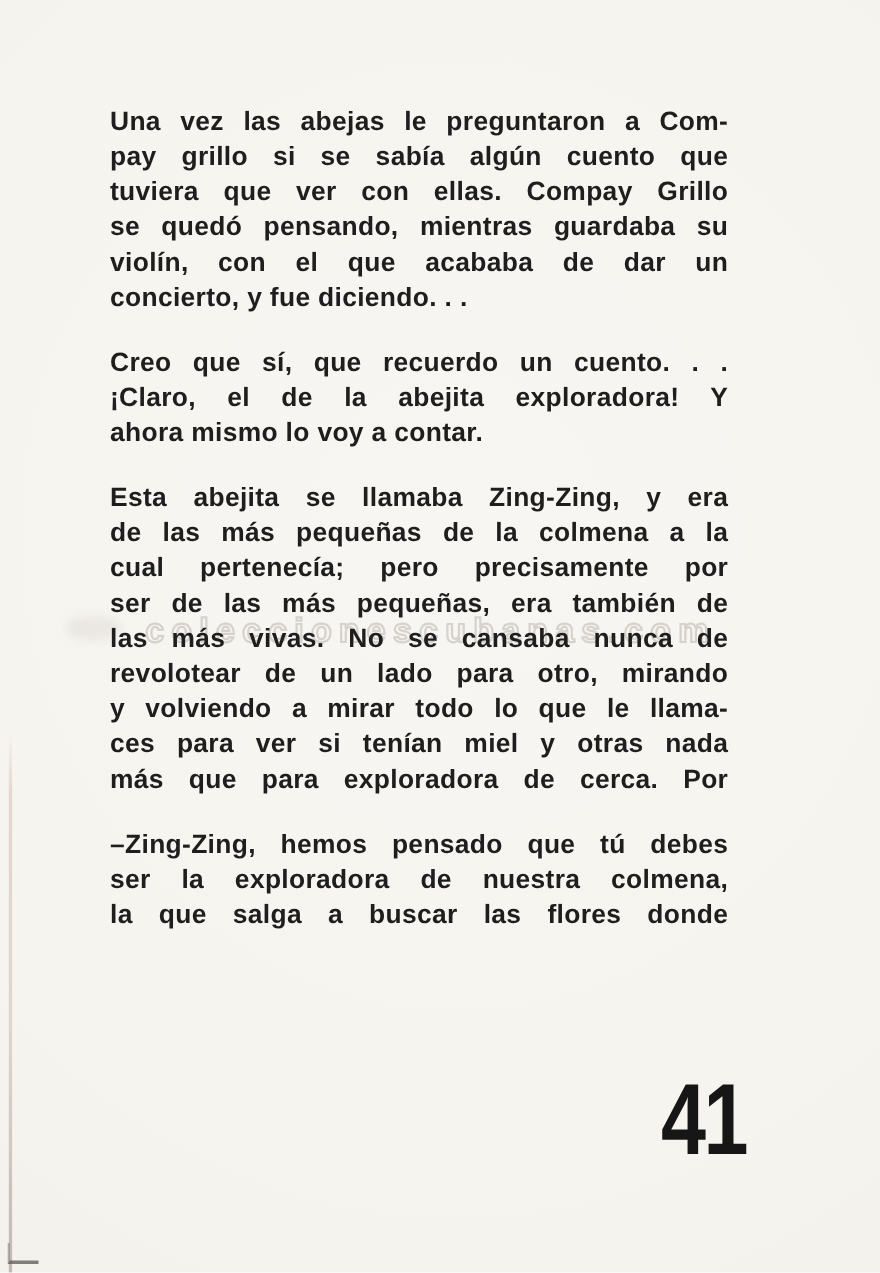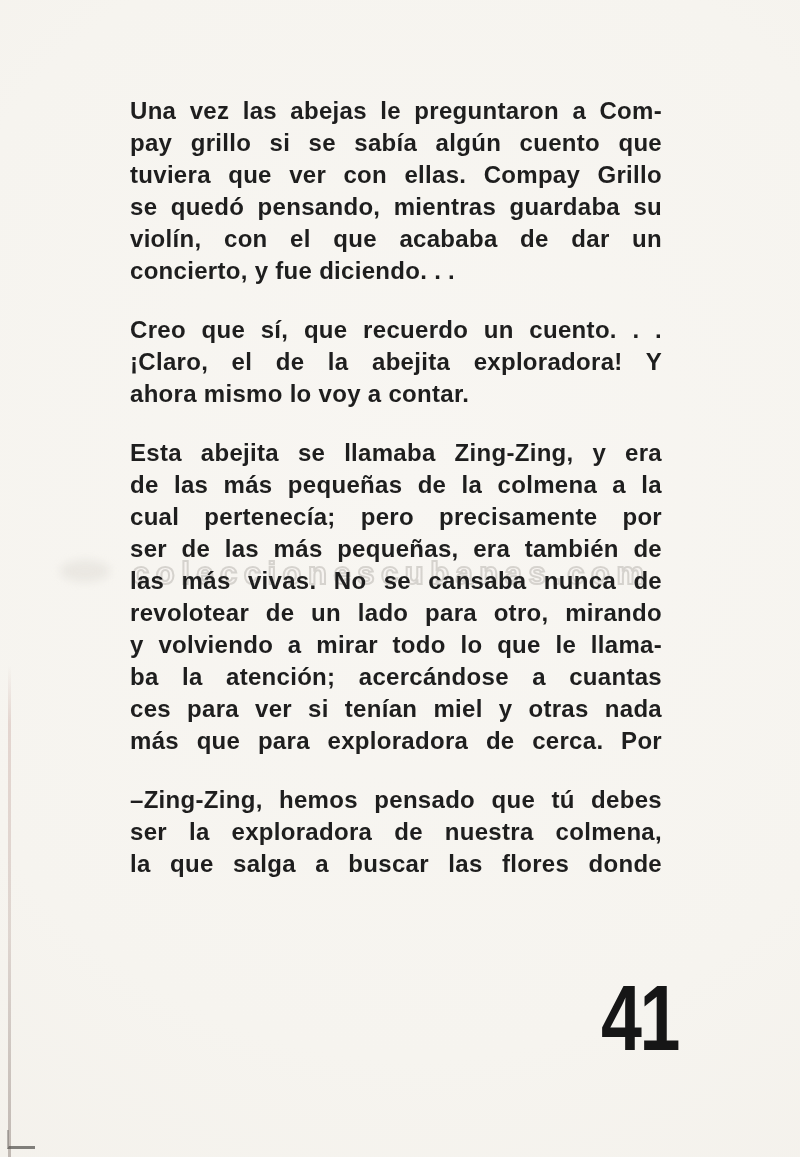--- a/index.html
+++ b/index.html
@@ -25,21 +25,20 @@
     font-size: 24px;
     line-height: 32px;
     letter-spacing: 0.3px;
     z-index: 2;
   }
   .paragraph {
     margin: 0 0 27px 0;
   }
   .line {
     text-align: left;
-    margin-left: 30px;
   }
   .line.fill {
     text-align: justify;
     text-align-last: justify;
   }
   .watermark {
     position: absolute;
     left: 132px;
     top: 556px;
     width: 540px;
@@ -123,21 +122,20 @@
         <div class="line">ahora mismo lo voy a contar.</div>
       </div>
       <div class="paragraph">
         <div class="line fill">Esta abejita se llamaba Zing-Zing, y era</div>
         <div class="line fill">de las más pequeñas de la colmena a la</div>
         <div class="line fill">cual pertenecía; pero precisamente por</div>
         <div class="line fill">ser de las más pequeñas, era también de</div>
         <div class="line fill">las más vivas. No se cansaba nunca de</div>
         <div class="line fill">revolotear de un lado para otro, mirando</div>
         <div class="line fill">y volviendo a mirar todo lo que le llama-</div>
-        <div class="line fill">ba la atención; acercándose a cuantas</div>
         <div class="line fill">ces para ver si tenían miel y otras nada</div>
         <div class="line fill">más que para exploradora de cerca. Por</div>
       </div>
       <div class="paragraph">
         <div class="line fill">–Zing-Zing, hemos pensado que tú debes</div>
         <div class="line fill">ser la exploradora de nuestra colmena,</div>
         <div class="line fill">la que salga a buscar las flores donde</div>
       </div>
     </div>
   <div class="page-number">41</div>

